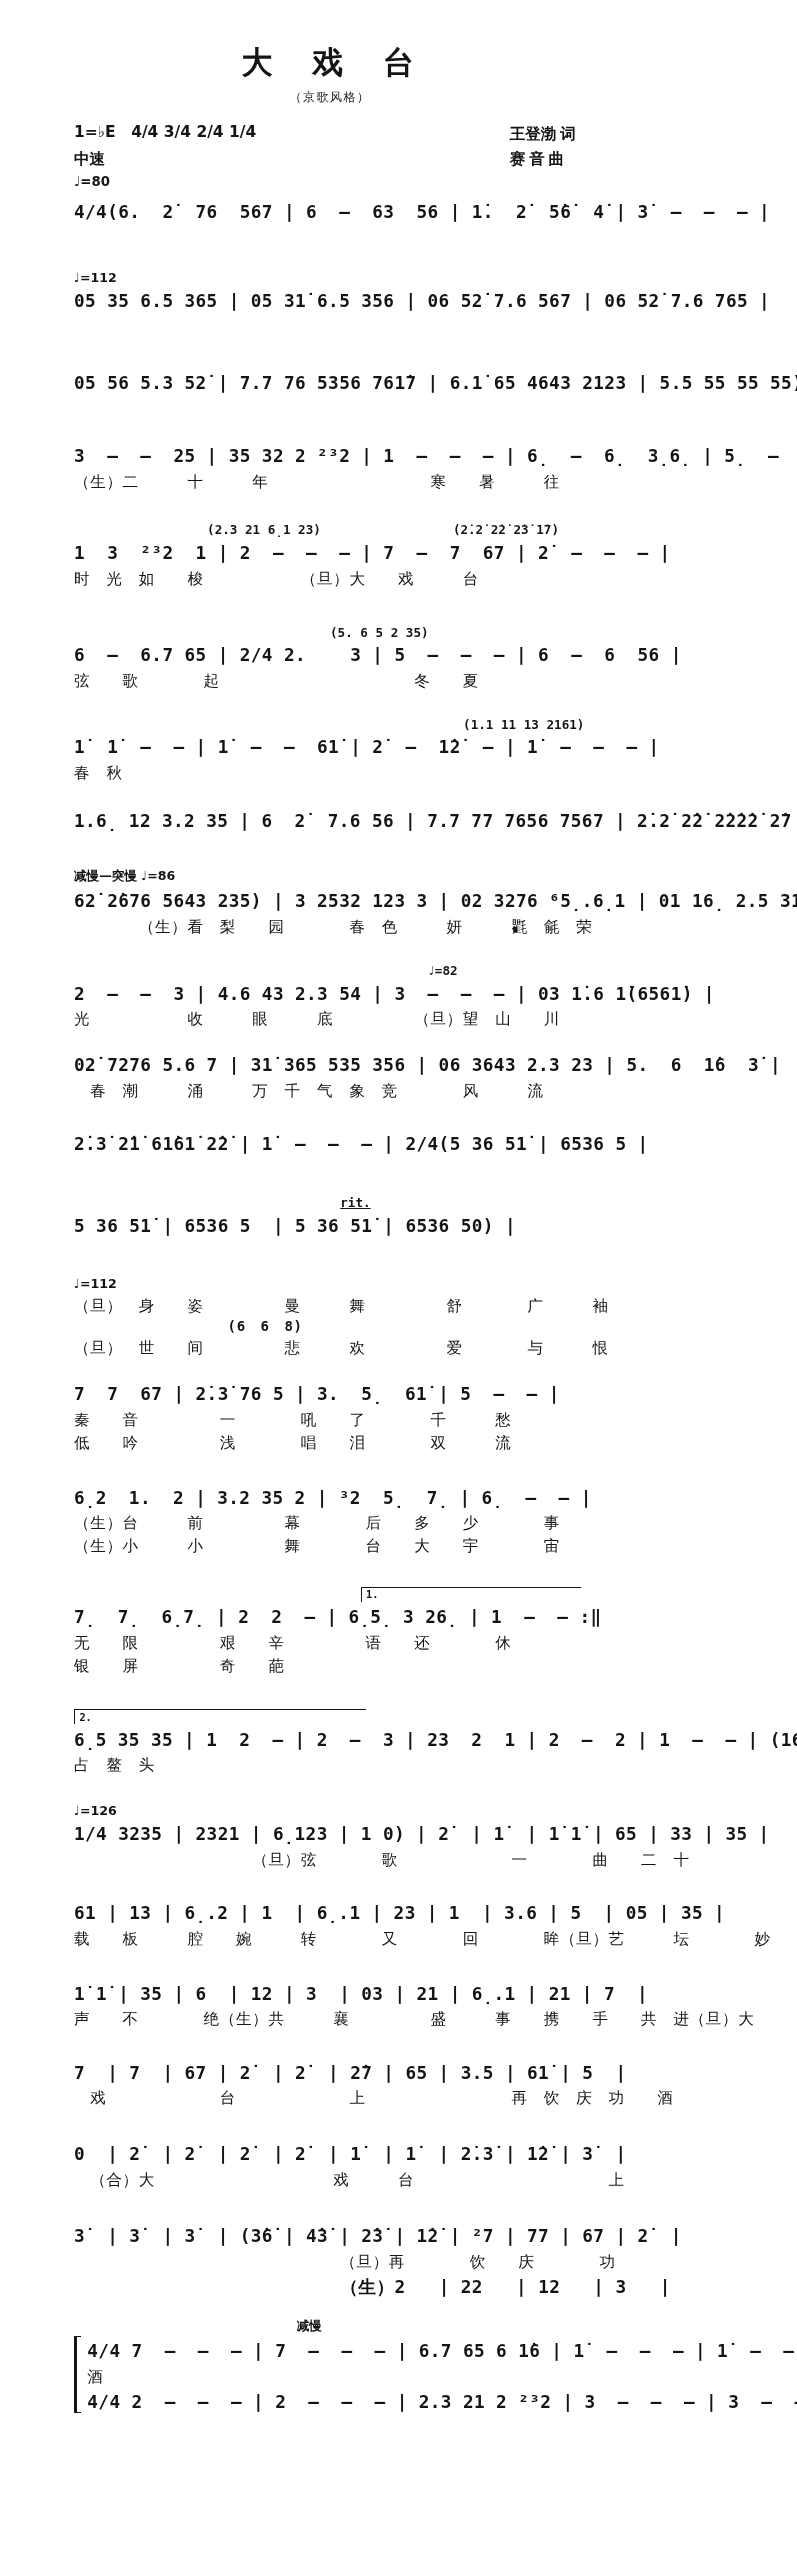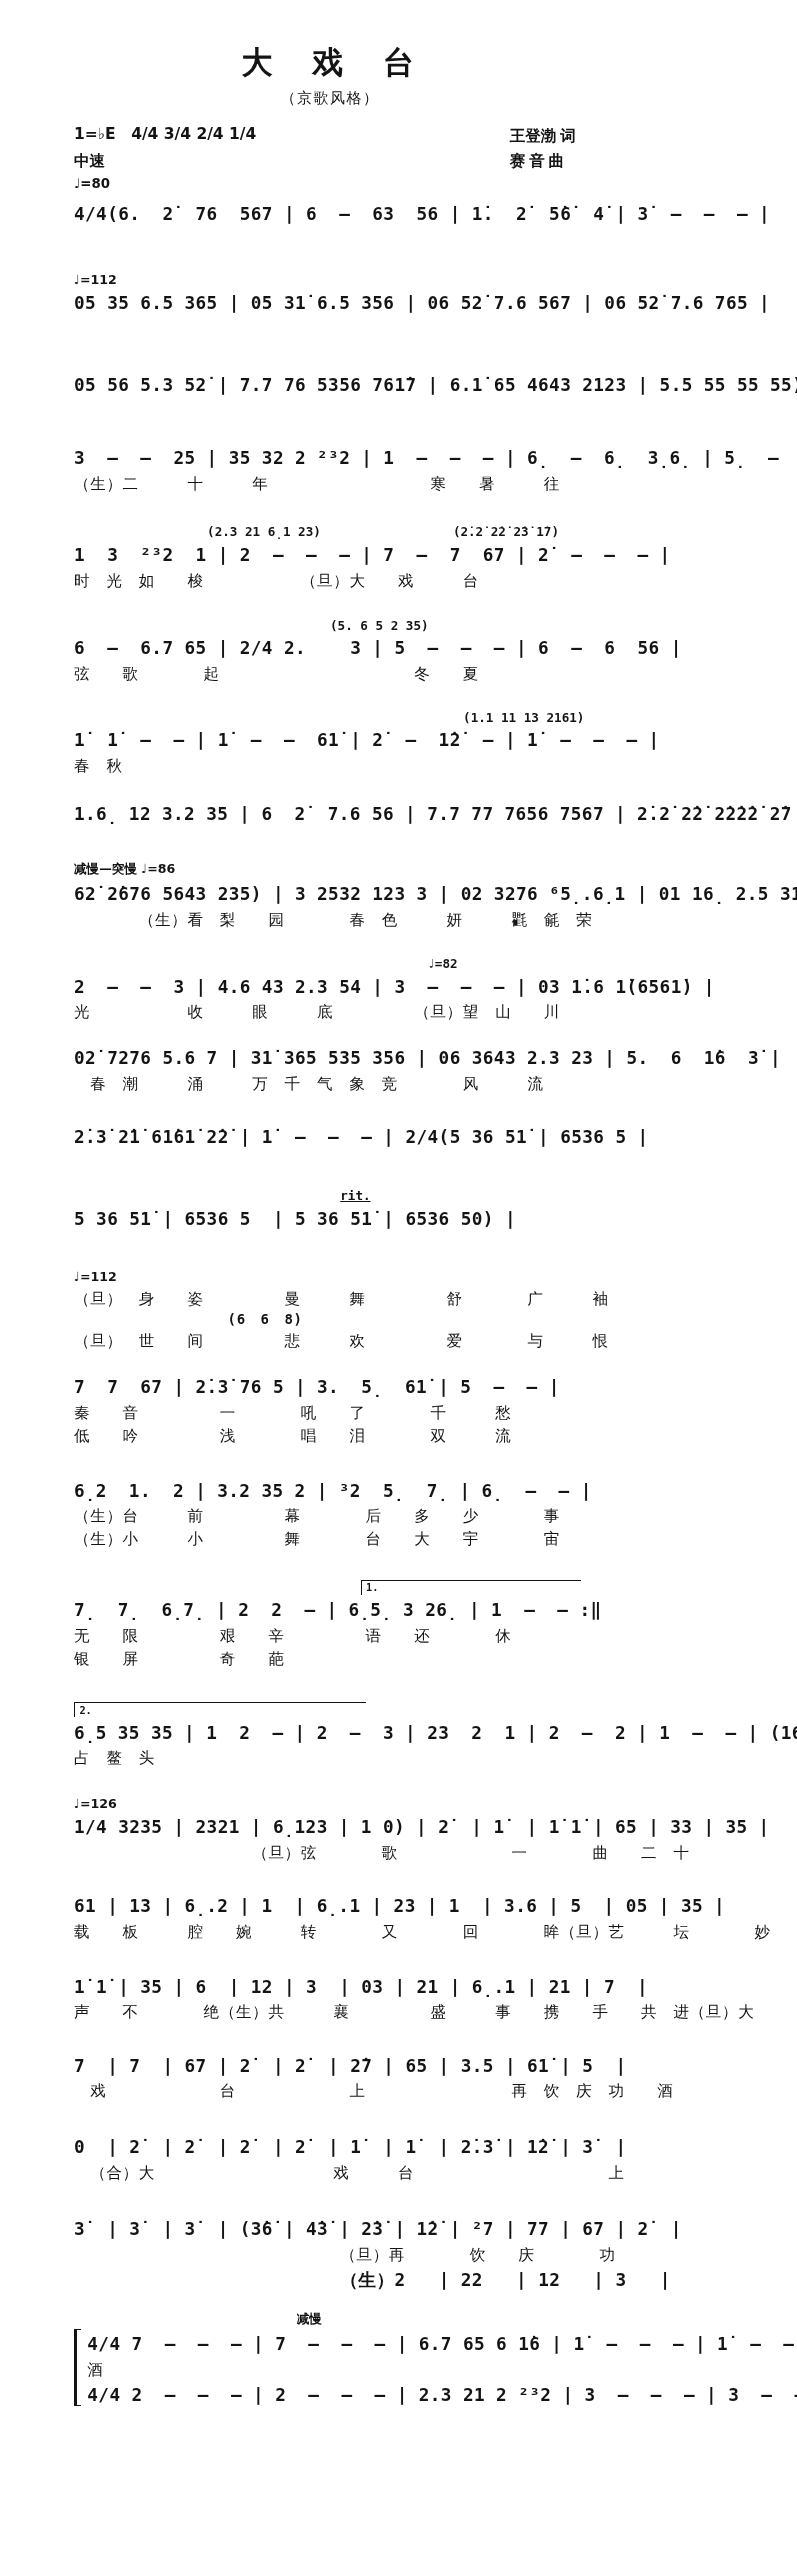--- a/index.html
+++ b/index.html
@@ -6,21 +6,21 @@
   body{
     width:797px;height:2576px;overflow:hidden;
     font-family:"Liberation Serif",serif;color:#141414;
     -webkit-font-smoothing:antialiased;
   }
   .sheet{width:657px;height:2576px;box-sizing:border-box;padding:35px 71px 0 74px;background:#fff;}
   .title{
     text-align:center;font-size:31px;font-weight:bold;letter-spacing:4.4px;
     margin:7.4px 0 4.4px 0;
   }
-  .subtitle{text-align:center;font-size:15px;margin-bottom:16px;letter-spacing:1.5px;}
+  .subtitle{text-align:center;font-size:12px;margin-bottom:16px;letter-spacing:1.5px;}
   .meta-row{display:flex;justify-content:space-between;align-items:flex-start;margin-bottom:3px;}
   .meta-left{font-family:"DejaVu Sans","Liberation Sans",sans-serif;}
   .key-line{font-size:15.5px;font-weight:bold;margin-bottom:5.9px;}
   .tempo-text{font-size:15.5px;font-weight:bold;margin-bottom:4.4px;}
   .tempo-bpm{font-size:13.3px;font-weight:bold;}
   .meta-right{text-align:left;font-size:15.5px;font-weight:bold;line-height:1.6;padding-right:10.3px;}
   .score{margin-top:10.3px;}
   .system{position:relative;margin-bottom:34px;}
   .mark{
     font-family:"DejaVu Sans","Liberation Sans",sans-serif;
@@ -80,21 +80,21 @@
         <div class="mark">♩=112</div>
         <div class="notes">05 35 6.5 365 | 05 31̇ 6.5 356 | 06 52̇ 7.6 567 | 06 52̇ 7.6 765 |</div>
       </div>
       <div class="system" style="margin-bottom: 47px;">
         <div class="notes">05 56 5.3 52̇ | 7.7 76 5356 761̇7 | 6.1̇ 65 4643 2123 | 5.5 55 55 55) |</div>
       </div>
       <div class="system" style="margin-bottom: 29.5px;">
         <div class="notes">3  –  –  25 | 35 32 2 ²³2 | 1  –  –  – | 6̣  –  6̣  3̣6̣ | 5̣  –  –  – |</div>
         <div class="lyrics">（生）二　　　十　　　年　　　　　　　　　　寒　　暑　　　往</div>
       </div>
-      <div class="system" style="margin-bottom: 26px;">
+      <div class="system" style="margin-bottom: 35px;">
         <div class="ann-row">
           <span class="ann" style="left: 26%;">(2.3 21 6̣1 23)</span>
           <span class="ann" style="left: 74%;">(2̇.2̇ 2̇2̇ 2̇3̇ 1̇7)</span>
         </div>
         <div class="notes">1  3  ²³2  1 | 2  –  –  – | 7  –  7  67 | 2̇  –  –  – |</div>
         <div class="lyrics">时　光　如　　梭　　　　　　（旦）大　　戏　　　台</div>
       </div>
       <div class="system" style="margin-bottom: 25px;">
         <div class="ann-row">
           <span class="ann" style="left: 50%;">(5. 6 5 2 35)</span>

